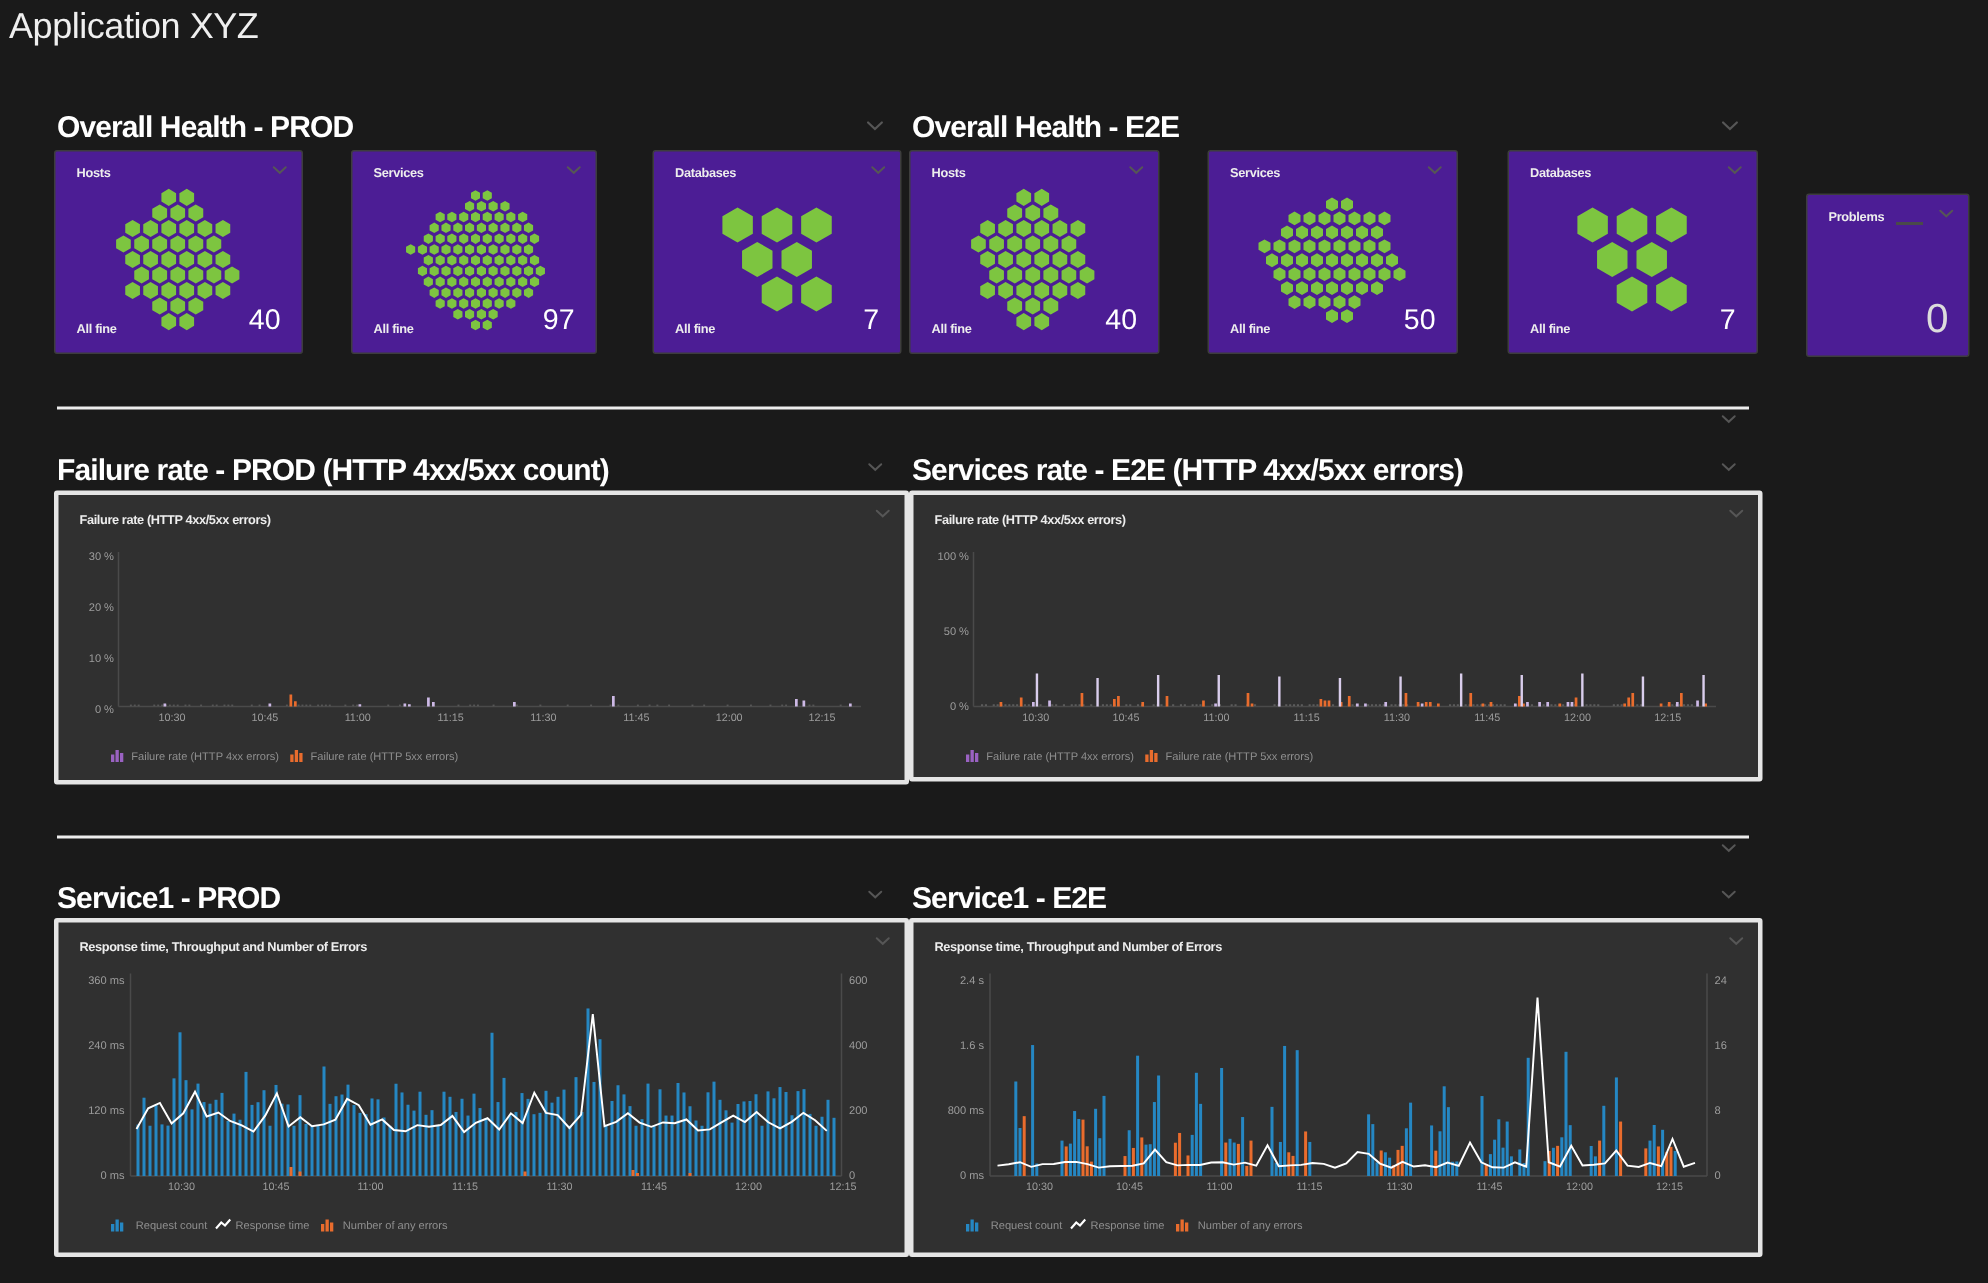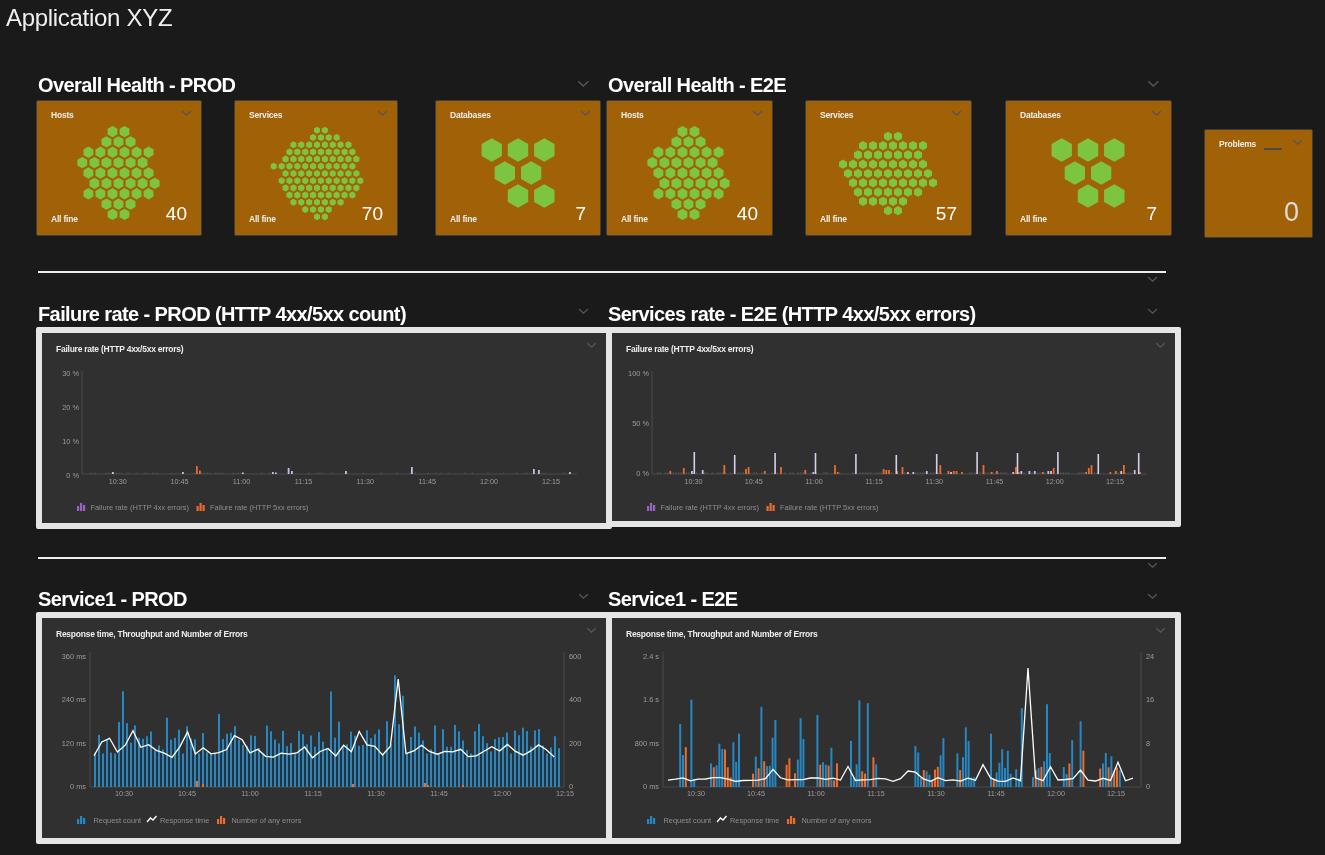--- a/index.html
+++ b/index.html
@@ -1,20 +1,20 @@
 <!DOCTYPE html>
 <html><head><meta charset="utf-8"><title>Application XYZ</title>
 <style>
 html,body{margin:0;padding:0;background:#1a1a1a;width:1325px;height:855px;overflow:hidden}
 body{font-family:"Liberation Sans",sans-serif;position:relative}
 .apptitle{position:absolute;left:6px;top:4px;font-size:24px;letter-spacing:-0.3px;color:#efefef}
 .sect{position:absolute;font-size:20px;font-weight:bold;letter-spacing:-0.6px;color:#ffffff}
 .sep{position:absolute;left:38px;width:1128px;height:2px;background:#ededed}
-.tile{position:absolute;background:#a16207;border:1px solid #3d3d3d;border-radius:2px}
-.ctile{position:absolute;background:#303030;border:6px solid #e5e5e5;border-radius:2px}
+.tile{position:absolute;background:#4c1d95;border:1px solid #3d3d3d;border-radius:2px}
+.ctile{position:absolute;background:#303030;border:3px solid #e5e5e5;border-radius:2px}
 .ttl{position:absolute;left:14px;top:9px;font-size:8.5px;font-weight:bold;letter-spacing:-0.2px;color:#ededed}
 .cttl{position:absolute;left:14px;top:11px;font-size:8.5px;font-weight:bold;letter-spacing:-0.25px;color:#ededed}
 .fine{position:absolute;left:14px;top:113px;font-size:8.5px;font-weight:bold;letter-spacing:-0.2px;color:#ededed}
 .num{position:absolute;right:14px;top:102px;font-size:19px;font-weight:normal;color:#ffffff}
 </style></head><body>
 <div class="apptitle">Application XYZ</div>
 <div class="sect" style="left:38px;top:74px">Overall Health - PROD</div>
 <svg width="13" height="8" style="position:absolute;left:577px;top:80px">
     <path d="M1.7 1.7 L6.3 6.0 L10.9 1.7" stroke="#565656" stroke-width="1.5" fill="none" stroke-linecap="round"></path>
   </svg>
@@ -35,21 +35,21 @@
   </div>
 <div class="tile" style="left:234px;top:100px;width:162px;height:134px">
     <div class="ttl">Services</div>
     <svg width="11" height="7" style="position:absolute;left:142px;top:9px">
       <path d="M1.5 1.5 L5.5 5.2 L9.5 1.5" stroke="#565656" stroke-width="1.3" fill="none" stroke-linecap="round"></path>
     </svg>
     <svg width="162" height="134" style="position:absolute;left:0;top:0">
       <path d="M82.0 25.8 L85.0 27.5 L85.0 31.1 L82.0 32.8 L79.0 31.1 L79.0 27.5 Z M89.9 25.8 L92.9 27.5 L92.9 31.1 L89.9 32.8 L86.8 31.1 L86.8 27.5 Z M78.1 33.0 L81.1 34.7 L81.1 38.3 L78.1 40.0 L75.0 38.3 L75.0 34.7 Z M85.9 33.0 L89.0 34.7 L89.0 38.3 L85.9 40.0 L82.9 38.3 L82.9 34.7 Z M93.8 33.0 L96.8 34.7 L96.8 38.3 L93.8 40.0 L90.7 38.3 L90.7 34.7 Z M101.7 33.0 L104.7 34.7 L104.7 38.3 L101.7 40.0 L98.6 38.3 L98.6 34.7 Z M58.4 40.2 L61.5 41.9 L61.5 45.5 L58.4 47.2 L55.4 45.5 L55.4 41.9 Z M66.3 40.2 L69.3 41.9 L69.3 45.5 L66.3 47.2 L63.2 45.5 L63.2 41.9 Z M74.1 40.2 L77.2 41.9 L77.2 45.5 L74.1 47.2 L71.1 45.5 L71.1 41.9 Z M82.0 40.2 L85.0 41.9 L85.0 45.5 L82.0 47.2 L79.0 45.5 L79.0 41.9 Z M89.9 40.2 L92.9 41.9 L92.9 45.5 L89.9 47.2 L86.8 45.5 L86.8 41.9 Z M97.7 40.2 L100.8 41.9 L100.8 45.5 L97.7 47.2 L94.7 45.5 L94.7 41.9 Z M105.6 40.2 L108.6 41.9 L108.6 45.5 L105.6 47.2 L102.5 45.5 L102.5 41.9 Z M113.4 40.2 L116.5 41.9 L116.5 45.5 L113.4 47.2 L110.4 45.5 L110.4 41.9 Z M54.5 47.4 L57.5 49.1 L57.5 52.7 L54.5 54.4 L51.4 52.7 L51.4 49.1 Z M62.3 47.4 L65.4 49.1 L65.4 52.7 L62.3 54.4 L59.3 52.7 L59.3 49.1 Z M70.2 47.4 L73.3 49.1 L73.3 52.7 L70.2 54.4 L67.2 52.7 L67.2 49.1 Z M78.1 47.4 L81.1 49.1 L81.1 52.7 L78.1 54.4 L75.0 52.7 L75.0 49.1 Z M85.9 47.4 L89.0 49.1 L89.0 52.7 L85.9 54.4 L82.9 52.7 L82.9 49.1 Z M93.8 47.4 L96.8 49.1 L96.8 52.7 L93.8 54.4 L90.7 52.7 L90.7 49.1 Z M101.7 47.4 L104.7 49.1 L104.7 52.7 L101.7 54.4 L98.6 52.7 L98.6 49.1 Z M109.5 47.4 L112.6 49.1 L112.6 52.7 L109.5 54.4 L106.5 52.7 L106.5 49.1 Z M117.4 47.4 L120.4 49.1 L120.4 52.7 L117.4 54.4 L114.3 52.7 L114.3 49.1 Z M50.6 54.6 L53.6 56.3 L53.6 59.9 L50.6 61.6 L47.5 59.9 L47.5 56.3 Z M58.4 54.6 L61.5 56.3 L61.5 59.9 L58.4 61.6 L55.4 59.9 L55.4 56.3 Z M66.3 54.6 L69.3 56.3 L69.3 59.9 L66.3 61.6 L63.2 59.9 L63.2 56.3 Z M74.1 54.6 L77.2 56.3 L77.2 59.9 L74.1 61.6 L71.1 59.9 L71.1 56.3 Z M82.0 54.6 L85.0 56.3 L85.0 59.9 L82.0 61.6 L79.0 59.9 L79.0 56.3 Z M89.9 54.6 L92.9 56.3 L92.9 59.9 L89.9 61.6 L86.8 59.9 L86.8 56.3 Z M97.7 54.6 L100.8 56.3 L100.8 59.9 L97.7 61.6 L94.7 59.9 L94.7 56.3 Z M105.6 54.6 L108.6 56.3 L108.6 59.9 L105.6 61.6 L102.5 59.9 L102.5 56.3 Z M113.4 54.6 L116.5 56.3 L116.5 59.9 L113.4 61.6 L110.4 59.9 L110.4 56.3 Z M121.3 54.6 L124.4 56.3 L124.4 59.9 L121.3 61.6 L118.3 59.9 L118.3 56.3 Z M38.8 61.8 L41.8 63.5 L41.8 67.1 L38.8 68.8 L35.7 67.1 L35.7 63.5 Z M46.6 61.8 L49.7 63.5 L49.7 67.1 L46.6 68.8 L43.6 67.1 L43.6 63.5 Z M54.5 61.8 L57.5 63.5 L57.5 67.1 L54.5 68.8 L51.4 67.1 L51.4 63.5 Z M62.3 61.8 L65.4 63.5 L65.4 67.1 L62.3 68.8 L59.3 67.1 L59.3 63.5 Z M70.2 61.8 L73.3 63.5 L73.3 67.1 L70.2 68.8 L67.2 67.1 L67.2 63.5 Z M78.1 61.8 L81.1 63.5 L81.1 67.1 L78.1 68.8 L75.0 67.1 L75.0 63.5 Z M85.9 61.8 L89.0 63.5 L89.0 67.1 L85.9 68.8 L82.9 67.1 L82.9 63.5 Z M93.8 61.8 L96.8 63.5 L96.8 67.1 L93.8 68.8 L90.7 67.1 L90.7 63.5 Z M101.7 61.8 L104.7 63.5 L104.7 67.1 L101.7 68.8 L98.6 67.1 L98.6 63.5 Z M109.5 61.8 L112.6 63.5 L112.6 67.1 L109.5 68.8 L106.5 67.1 L106.5 63.5 Z M117.4 61.8 L120.4 63.5 L120.4 67.1 L117.4 68.8 L114.3 67.1 L114.3 63.5 Z M50.6 69.0 L53.6 70.7 L53.6 74.3 L50.6 76.0 L47.5 74.3 L47.5 70.7 Z M58.4 69.0 L61.5 70.7 L61.5 74.3 L58.4 76.0 L55.4 74.3 L55.4 70.7 Z M66.3 69.0 L69.3 70.7 L69.3 74.3 L66.3 76.0 L63.2 74.3 L63.2 70.7 Z M74.1 69.0 L77.2 70.7 L77.2 74.3 L74.1 76.0 L71.1 74.3 L71.1 70.7 Z M82.0 69.0 L85.0 70.7 L85.0 74.3 L82.0 76.0 L79.0 74.3 L79.0 70.7 Z M89.9 69.0 L92.9 70.7 L92.9 74.3 L89.9 76.0 L86.8 74.3 L86.8 70.7 Z M97.7 69.0 L100.8 70.7 L100.8 74.3 L97.7 76.0 L94.7 74.3 L94.7 70.7 Z M105.6 69.0 L108.6 70.7 L108.6 74.3 L105.6 76.0 L102.5 74.3 L102.5 70.7 Z M113.4 69.0 L116.5 70.7 L116.5 74.3 L113.4 76.0 L110.4 74.3 L110.4 70.7 Z M121.3 69.0 L124.4 70.7 L124.4 74.3 L121.3 76.0 L118.3 74.3 L118.3 70.7 Z M46.6 76.2 L49.7 77.9 L49.7 81.5 L46.6 83.2 L43.6 81.5 L43.6 77.9 Z M54.5 76.2 L57.5 77.9 L57.5 81.5 L54.5 83.2 L51.4 81.5 L51.4 77.9 Z M62.3 76.2 L65.4 77.9 L65.4 81.5 L62.3 83.2 L59.3 81.5 L59.3 77.9 Z M70.2 76.2 L73.3 77.9 L73.3 81.5 L70.2 83.2 L67.2 81.5 L67.2 77.9 Z M78.1 76.2 L81.1 77.9 L81.1 81.5 L78.1 83.2 L75.0 81.5 L75.0 77.9 Z M85.9 76.2 L89.0 77.9 L89.0 81.5 L85.9 83.2 L82.9 81.5 L82.9 77.9 Z M93.8 76.2 L96.8 77.9 L96.8 81.5 L93.8 83.2 L90.7 81.5 L90.7 77.9 Z M101.7 76.2 L104.7 77.9 L104.7 81.5 L101.7 83.2 L98.6 81.5 L98.6 77.9 Z M109.5 76.2 L112.6 77.9 L112.6 81.5 L109.5 83.2 L106.5 81.5 L106.5 77.9 Z M117.4 76.2 L120.4 77.9 L120.4 81.5 L117.4 83.2 L114.3 81.5 L114.3 77.9 Z M125.2 76.2 L128.3 77.9 L128.3 81.5 L125.2 83.2 L122.2 81.5 L122.2 77.9 Z M50.6 83.4 L53.6 85.1 L53.6 88.7 L50.6 90.4 L47.5 88.7 L47.5 85.1 Z M58.4 83.4 L61.5 85.1 L61.5 88.7 L58.4 90.4 L55.4 88.7 L55.4 85.1 Z M66.3 83.4 L69.3 85.1 L69.3 88.7 L66.3 90.4 L63.2 88.7 L63.2 85.1 Z M74.1 83.4 L77.2 85.1 L77.2 88.7 L74.1 90.4 L71.1 88.7 L71.1 85.1 Z M82.0 83.4 L85.0 85.1 L85.0 88.7 L82.0 90.4 L79.0 88.7 L79.0 85.1 Z M89.9 83.4 L92.9 85.1 L92.9 88.7 L89.9 90.4 L86.8 88.7 L86.8 85.1 Z M97.7 83.4 L100.8 85.1 L100.8 88.7 L97.7 90.4 L94.7 88.7 L94.7 85.1 Z M105.6 83.4 L108.6 85.1 L108.6 88.7 L105.6 90.4 L102.5 88.7 L102.5 85.1 Z M113.4 83.4 L116.5 85.1 L116.5 88.7 L113.4 90.4 L110.4 88.7 L110.4 85.1 Z M121.3 83.4 L124.4 85.1 L124.4 88.7 L121.3 90.4 L118.3 88.7 L118.3 85.1 Z M54.5 90.6 L57.5 92.3 L57.5 95.9 L54.5 97.6 L51.4 95.9 L51.4 92.3 Z M62.3 90.6 L65.4 92.3 L65.4 95.9 L62.3 97.6 L59.3 95.9 L59.3 92.3 Z M70.2 90.6 L73.3 92.3 L73.3 95.9 L70.2 97.6 L67.2 95.9 L67.2 92.3 Z M78.1 90.6 L81.1 92.3 L81.1 95.9 L78.1 97.6 L75.0 95.9 L75.0 92.3 Z M85.9 90.6 L89.0 92.3 L89.0 95.9 L85.9 97.6 L82.9 95.9 L82.9 92.3 Z M93.8 90.6 L96.8 92.3 L96.8 95.9 L93.8 97.6 L90.7 95.9 L90.7 92.3 Z M101.7 90.6 L104.7 92.3 L104.7 95.9 L101.7 97.6 L98.6 95.9 L98.6 92.3 Z M109.5 90.6 L112.6 92.3 L112.6 95.9 L109.5 97.6 L106.5 95.9 L106.5 92.3 Z M117.4 90.6 L120.4 92.3 L120.4 95.9 L117.4 97.6 L114.3 95.9 L114.3 92.3 Z M58.4 97.8 L61.5 99.5 L61.5 103.1 L58.4 104.8 L55.4 103.1 L55.4 99.5 Z M66.3 97.8 L69.3 99.5 L69.3 103.1 L66.3 104.8 L63.2 103.1 L63.2 99.5 Z M74.1 97.8 L77.2 99.5 L77.2 103.1 L74.1 104.8 L71.1 103.1 L71.1 99.5 Z M82.0 97.8 L85.0 99.5 L85.0 103.1 L82.0 104.8 L79.0 103.1 L79.0 99.5 Z M89.9 97.8 L92.9 99.5 L92.9 103.1 L89.9 104.8 L86.8 103.1 L86.8 99.5 Z M97.7 97.8 L100.8 99.5 L100.8 103.1 L97.7 104.8 L94.7 103.1 L94.7 99.5 Z M105.6 97.8 L108.6 99.5 L108.6 103.1 L105.6 104.8 L102.5 103.1 L102.5 99.5 Z M70.2 105.0 L73.3 106.7 L73.3 110.3 L70.2 112.0 L67.2 110.3 L67.2 106.7 Z M78.1 105.0 L81.1 106.7 L81.1 110.3 L78.1 112.0 L75.0 110.3 L75.0 106.7 Z M85.9 105.0 L89.0 106.7 L89.0 110.3 L85.9 112.0 L82.9 110.3 L82.9 106.7 Z M93.8 105.0 L96.8 106.7 L96.8 110.3 L93.8 112.0 L90.7 110.3 L90.7 106.7 Z M82.0 112.2 L85.0 113.9 L85.0 117.5 L82.0 119.2 L79.0 117.5 L79.0 113.9 Z M89.9 112.2 L92.9 113.9 L92.9 117.5 L89.9 119.2 L86.8 117.5 L86.8 113.9 Z" fill="#7dc540"></path>
     </svg>
     <div class="fine">All fine</div>
-    <div class="num">70</div>
+    <div class="num">97</div>
   </div>
 <div class="tile" style="left:435px;top:100px;width:164px;height:134px">
     <div class="ttl">Databases</div>
     <svg width="11" height="7" style="position:absolute;left:144px;top:9px">
       <path d="M1.5 1.5 L5.5 5.2 L9.5 1.5" stroke="#565656" stroke-width="1.3" fill="none" stroke-linecap="round"></path>
     </svg>
     <svg width="164" height="134" style="position:absolute;left:0;top:0">
       <path d="M55.7 37.3 L65.9 43.1 L65.9 54.9 L55.7 60.7 L45.6 54.9 L45.6 43.1 Z M82.0 37.3 L92.2 43.1 L92.2 54.9 L82.0 60.7 L71.8 54.9 L71.8 43.1 Z M108.3 37.3 L118.5 43.1 L118.5 54.9 L108.3 60.7 L98.1 54.9 L98.1 43.1 Z M68.8 60.3 L79.0 66.1 L79.0 77.9 L68.8 83.7 L58.7 77.9 L58.7 66.1 Z M95.2 60.3 L105.3 66.1 L105.3 77.9 L95.2 83.7 L85.0 77.9 L85.0 66.1 Z M82.0 83.3 L92.2 89.1 L92.2 100.9 L82.0 106.7 L71.8 100.9 L71.8 89.1 Z M108.3 83.3 L118.5 89.1 L118.5 100.9 L108.3 106.7 L98.1 100.9 L98.1 89.1 Z" fill="#7dc540"></path>
     </svg>
     <div class="fine">All fine</div>
@@ -68,21 +68,21 @@
   </div>
 <div class="tile" style="left:805px;top:100px;width:165px;height:134px">
     <div class="ttl">Services</div>
     <svg width="11" height="7" style="position:absolute;left:145px;top:9px">
       <path d="M1.5 1.5 L5.5 5.2 L9.5 1.5" stroke="#565656" stroke-width="1.3" fill="none" stroke-linecap="round"></path>
     </svg>
     <svg width="165" height="134" style="position:absolute;left:0;top:0">
       <path d="M82.0 30.7 L86.0 33.0 L86.0 37.6 L82.0 39.9 L78.0 37.6 L78.0 33.0 Z M92.0 30.7 L96.0 33.0 L96.0 37.6 L92.0 39.9 L88.0 37.6 L88.0 33.0 Z M57.0 40.0 L61.0 42.3 L61.0 46.9 L57.0 49.2 L53.0 46.9 L53.0 42.3 Z M67.0 40.0 L71.0 42.3 L71.0 46.9 L67.0 49.2 L63.0 46.9 L63.0 42.3 Z M77.0 40.0 L81.0 42.3 L81.0 46.9 L77.0 49.2 L73.0 46.9 L73.0 42.3 Z M87.0 40.0 L91.0 42.3 L91.0 46.9 L87.0 49.2 L83.0 46.9 L83.0 42.3 Z M97.0 40.0 L101.0 42.3 L101.0 46.9 L97.0 49.2 L93.0 46.9 L93.0 42.3 Z M107.0 40.0 L111.0 42.3 L111.0 46.9 L107.0 49.2 L103.0 46.9 L103.0 42.3 Z M117.0 40.0 L121.0 42.3 L121.0 46.9 L117.0 49.2 L113.0 46.9 L113.0 42.3 Z M52.0 49.3 L56.0 51.6 L56.0 56.2 L52.0 58.5 L48.0 56.2 L48.0 51.6 Z M62.0 49.3 L66.0 51.6 L66.0 56.2 L62.0 58.5 L58.0 56.2 L58.0 51.6 Z M72.0 49.3 L76.0 51.6 L76.0 56.2 L72.0 58.5 L68.0 56.2 L68.0 51.6 Z M82.0 49.3 L86.0 51.6 L86.0 56.2 L82.0 58.5 L78.0 56.2 L78.0 51.6 Z M92.0 49.3 L96.0 51.6 L96.0 56.2 L92.0 58.5 L88.0 56.2 L88.0 51.6 Z M102.0 49.3 L106.0 51.6 L106.0 56.2 L102.0 58.5 L98.0 56.2 L98.0 51.6 Z M112.0 49.3 L116.0 51.6 L116.0 56.2 L112.0 58.5 L108.0 56.2 L108.0 51.6 Z M37.0 58.6 L41.0 60.9 L41.0 65.5 L37.0 67.8 L33.0 65.5 L33.0 60.9 Z M47.0 58.6 L51.0 60.9 L51.0 65.5 L47.0 67.8 L43.0 65.5 L43.0 60.9 Z M57.0 58.6 L61.0 60.9 L61.0 65.5 L57.0 67.8 L53.0 65.5 L53.0 60.9 Z M67.0 58.6 L71.0 60.9 L71.0 65.5 L67.0 67.8 L63.0 65.5 L63.0 60.9 Z M77.0 58.6 L81.0 60.9 L81.0 65.5 L77.0 67.8 L73.0 65.5 L73.0 60.9 Z M87.0 58.6 L91.0 60.9 L91.0 65.5 L87.0 67.8 L83.0 65.5 L83.0 60.9 Z M97.0 58.6 L101.0 60.9 L101.0 65.5 L97.0 67.8 L93.0 65.5 L93.0 60.9 Z M107.0 58.6 L111.0 60.9 L111.0 65.5 L107.0 67.8 L103.0 65.5 L103.0 60.9 Z M117.0 58.6 L121.0 60.9 L121.0 65.5 L117.0 67.8 L113.0 65.5 L113.0 60.9 Z M42.0 67.9 L46.0 70.2 L46.0 74.8 L42.0 77.1 L38.0 74.8 L38.0 70.2 Z M52.0 67.9 L56.0 70.2 L56.0 74.8 L52.0 77.1 L48.0 74.8 L48.0 70.2 Z M62.0 67.9 L66.0 70.2 L66.0 74.8 L62.0 77.1 L58.0 74.8 L58.0 70.2 Z M72.0 67.9 L76.0 70.2 L76.0 74.8 L72.0 77.1 L68.0 74.8 L68.0 70.2 Z M82.0 67.9 L86.0 70.2 L86.0 74.8 L82.0 77.1 L78.0 74.8 L78.0 70.2 Z M92.0 67.9 L96.0 70.2 L96.0 74.8 L92.0 77.1 L88.0 74.8 L88.0 70.2 Z M102.0 67.9 L106.0 70.2 L106.0 74.8 L102.0 77.1 L98.0 74.8 L98.0 70.2 Z M112.0 67.9 L116.0 70.2 L116.0 74.8 L112.0 77.1 L108.0 74.8 L108.0 70.2 Z M122.0 67.9 L126.0 70.2 L126.0 74.8 L122.0 77.1 L118.0 74.8 L118.0 70.2 Z M47.0 77.2 L51.0 79.5 L51.0 84.1 L47.0 86.4 L43.0 84.1 L43.0 79.5 Z M57.0 77.2 L61.0 79.5 L61.0 84.1 L57.0 86.4 L53.0 84.1 L53.0 79.5 Z M67.0 77.2 L71.0 79.5 L71.0 84.1 L67.0 86.4 L63.0 84.1 L63.0 79.5 Z M77.0 77.2 L81.0 79.5 L81.0 84.1 L77.0 86.4 L73.0 84.1 L73.0 79.5 Z M87.0 77.2 L91.0 79.5 L91.0 84.1 L87.0 86.4 L83.0 84.1 L83.0 79.5 Z M97.0 77.2 L101.0 79.5 L101.0 84.1 L97.0 86.4 L93.0 84.1 L93.0 79.5 Z M107.0 77.2 L111.0 79.5 L111.0 84.1 L107.0 86.4 L103.0 84.1 L103.0 79.5 Z M117.0 77.2 L121.0 79.5 L121.0 84.1 L117.0 86.4 L113.0 84.1 L113.0 79.5 Z M127.0 77.2 L131.0 79.5 L131.0 84.1 L127.0 86.4 L123.0 84.1 L123.0 79.5 Z M52.0 86.5 L56.0 88.8 L56.0 93.4 L52.0 95.7 L48.0 93.4 L48.0 88.8 Z M62.0 86.5 L66.0 88.8 L66.0 93.4 L62.0 95.7 L58.0 93.4 L58.0 88.8 Z M72.0 86.5 L76.0 88.8 L76.0 93.4 L72.0 95.7 L68.0 93.4 L68.0 88.8 Z M82.0 86.5 L86.0 88.8 L86.0 93.4 L82.0 95.7 L78.0 93.4 L78.0 88.8 Z M92.0 86.5 L96.0 88.8 L96.0 93.4 L92.0 95.7 L88.0 93.4 L88.0 88.8 Z M102.0 86.5 L106.0 88.8 L106.0 93.4 L102.0 95.7 L98.0 93.4 L98.0 88.8 Z M112.0 86.5 L116.0 88.8 L116.0 93.4 L112.0 95.7 L108.0 93.4 L108.0 88.8 Z M57.0 95.8 L61.0 98.1 L61.0 102.7 L57.0 105.0 L53.0 102.7 L53.0 98.1 Z M67.0 95.8 L71.0 98.1 L71.0 102.7 L67.0 105.0 L63.0 102.7 L63.0 98.1 Z M77.0 95.8 L81.0 98.1 L81.0 102.7 L77.0 105.0 L73.0 102.7 L73.0 98.1 Z M87.0 95.8 L91.0 98.1 L91.0 102.7 L87.0 105.0 L83.0 102.7 L83.0 98.1 Z M97.0 95.8 L101.0 98.1 L101.0 102.7 L97.0 105.0 L93.0 102.7 L93.0 98.1 Z M82.0 105.1 L86.0 107.4 L86.0 112.0 L82.0 114.3 L78.0 112.0 L78.0 107.4 Z M92.0 105.1 L96.0 107.4 L96.0 112.0 L92.0 114.3 L88.0 112.0 L88.0 107.4 Z" fill="#7dc540"></path>
     </svg>
     <div class="fine">All fine</div>
-    <div class="num">57</div>
+    <div class="num">50</div>
   </div>
 <div class="tile" style="left:1005px;top:100px;width:165px;height:134px">
     <div class="ttl">Databases</div>
     <svg width="11" height="7" style="position:absolute;left:145px;top:9px">
       <path d="M1.5 1.5 L5.5 5.2 L9.5 1.5" stroke="#565656" stroke-width="1.3" fill="none" stroke-linecap="round"></path>
     </svg>
     <svg width="164" height="134" style="position:absolute;left:0;top:0">
       <path d="M55.7 37.3 L65.9 43.1 L65.9 54.9 L55.7 60.7 L45.6 54.9 L45.6 43.1 Z M82.0 37.3 L92.2 43.1 L92.2 54.9 L82.0 60.7 L71.8 54.9 L71.8 43.1 Z M108.3 37.3 L118.5 43.1 L118.5 54.9 L108.3 60.7 L98.1 54.9 L98.1 43.1 Z M68.8 60.3 L79.0 66.1 L79.0 77.9 L68.8 83.7 L58.7 77.9 L58.7 66.1 Z M95.2 60.3 L105.3 66.1 L105.3 77.9 L95.2 83.7 L85.0 77.9 L85.0 66.1 Z M82.0 83.3 L92.2 89.1 L92.2 100.9 L82.0 106.7 L71.8 100.9 L71.8 89.1 Z M108.3 83.3 L118.5 89.1 L118.5 100.9 L108.3 106.7 L98.1 100.9 L98.1 89.1 Z" fill="#7dc540"></path>
     </svg>
     <div class="fine">All fine</div>

